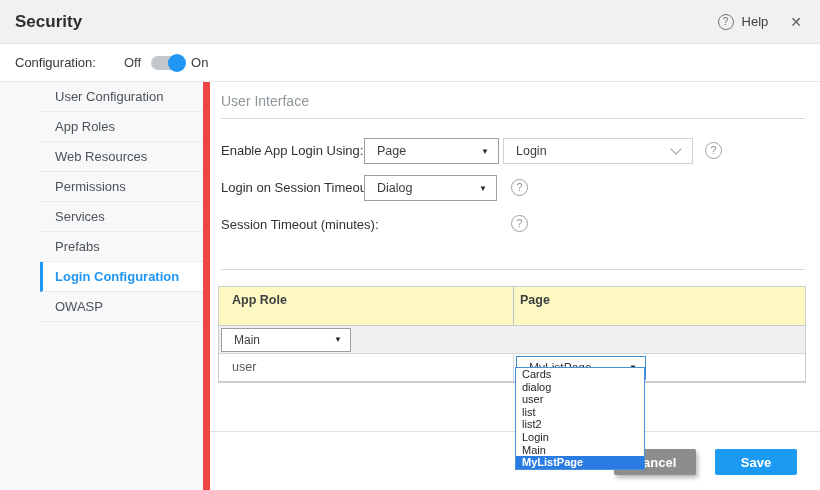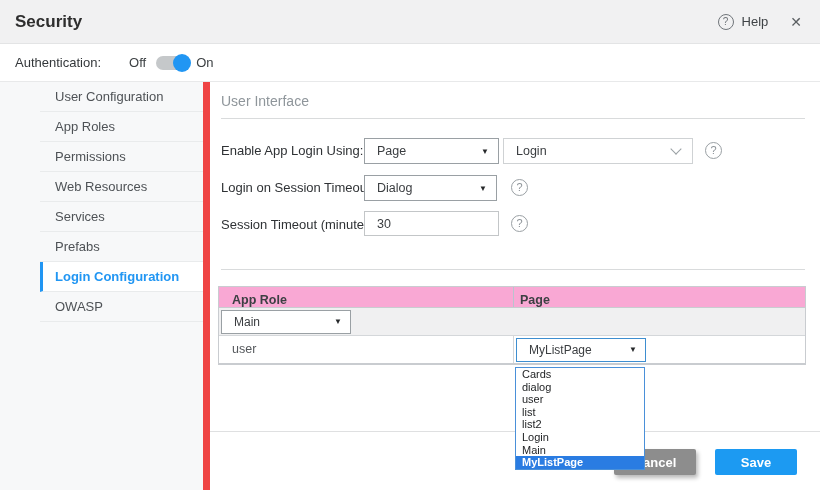--- a/index.html
+++ b/index.html
@@ -49,21 +49,21 @@
           transform:rotate(45deg); margin:-4px 12px 0 0; }
   .qicon { position:absolute; width:17px; height:17px; border:1px solid #9aa0a4; border-radius:50%;
            color:#8d9398; font-size:11px; line-height:15px; text-align:center; }
   .txt-input { position:absolute; height:25px; border:1px solid #c3c6c8; background:#fff;
                font-size:12.5px; color:#3a3d40; padding-left:12px;
                font-family:"Liberation Sans","DejaVu Sans",sans-serif; }
 
   
   .roles-table { position:absolute; left:8px; top:204px; width:588px;
                  border:1px solid #c9ccd0; border-collapse:collapse; font-size:12.5px; }
-  .roles-table .thead { display:flex; background:#f9a8d4; border-bottom:1px solid #c9ccd0; height:21px; }
+  .roles-table .thead { display:flex; background:#fef9c3; border-bottom:1px solid #c9ccd0; height:39px; }
   .roles-table .th { font-weight:700; color:#3c4043; line-height:26px; padding-left:13px; }
   .roles-table .th1 { width:295px; border-right:1px solid #b9c4ce; }
   .roles-table .th2 { flex:1; padding-left:6px; }
   .trow { display:flex; height:28px; border-bottom:1px solid #d4d7da; }
   .trow:last-child { border-bottom:1px solid #c9ccd0; }
   .trow.alt { background:#f0f0f1; }
   .td-role { width:295px; border-right:1px solid #d4d7da; line-height:27px;
              padding-left:13px; color:#55585c; }
   .td-page { flex:1; display:flex; align-items:center; padding-left:2px; }
   .cell-sel { position:relative; width:130px; height:24px; background:#fff; border:1px solid #9aa0a4;
@@ -95,35 +95,35 @@
   <div class="titlebar">
     <div class="title">Security</div>
     <div class="tb-right">
       <div class="help-circle">?</div>
       <div class="help-text">Help</div>
       <div class="close-x">✕</div>
     </div>
   </div>
 
   <div class="authbar">
-    <span>Authentication:</span>
+    <span>Configuration:</span>
     <span class="auth-off">Off</span>
     <span class="switch">
       <span class="knob" style="background: rgb(33, 150, 243);"></span>
     </span>
     <span class="auth-on">On</span>
   </div>
 
   <div class="bodyrow">
 
     <div class="sidebar">
       <div class="side-item">User Configuration</div>
       <div class="side-item">App Roles</div>
+      <div class="side-item">Web Resources</div>
       <div class="side-item">Permissions</div>
-      <div class="side-item">Web Resources</div>
       <div class="side-item">Services</div>
       <div class="side-item">Prefabs</div>
       <div class="side-item selected">Login Configuration</div>
       <div class="side-item">OWASP</div>
     </div>
 
     <div class="content">
 
       <div class="section-h" style="top:11px">User Interface</div>
       <div class="rule" style="top:36px"></div>
@@ -140,21 +140,20 @@
       <div class="qicon" style="left:495px; top:60px;">?</div>
 
       <div class="f-label" style="top:98px">Login on Session Timeout:</div>
       <div class="sel" style="left:154px; top:93px; width:133px;">
         <span class="sel-text">Dialog</span>
         <span class="caret">▼</span>
       </div>
       <div class="qicon" style="left:301px; top:97px;">?</div>
 
       <div class="f-label" style="top:135px">Session Timeout (minutes):</div>
-      <input class="txt-input" style="left: 154px; top: 129px; width: 135px;" value="30">
       <div class="qicon" style="left:301px; top:133px;">?</div>
 
       <div class="rule" style="top:187px"></div>
 
       <div class="roles-table">
         <div class="thead">
           <div class="th th1">App Role</div>
           <div class="th th2">Page</div>
         </div>
         <div class="trow alt">

